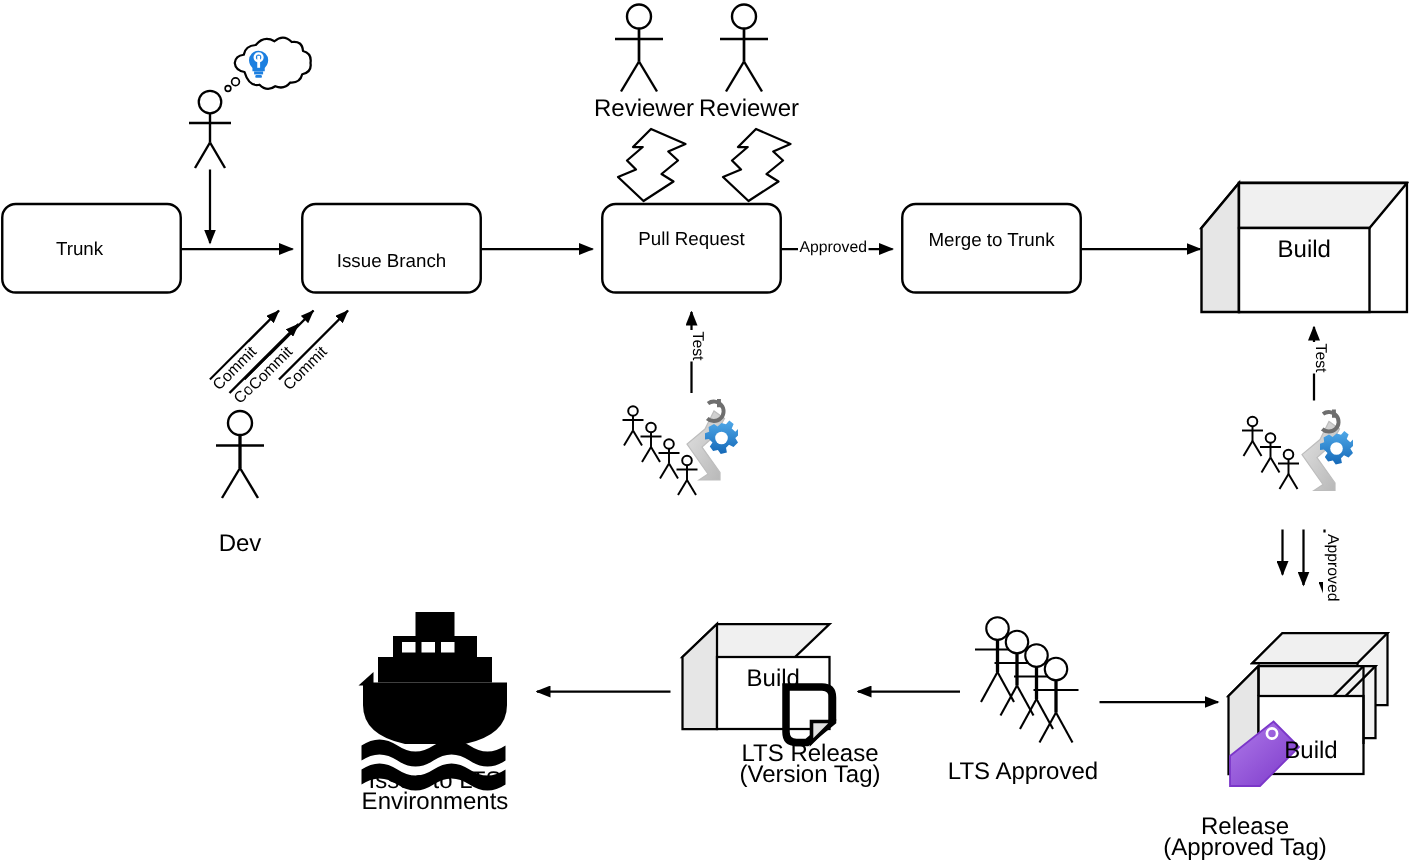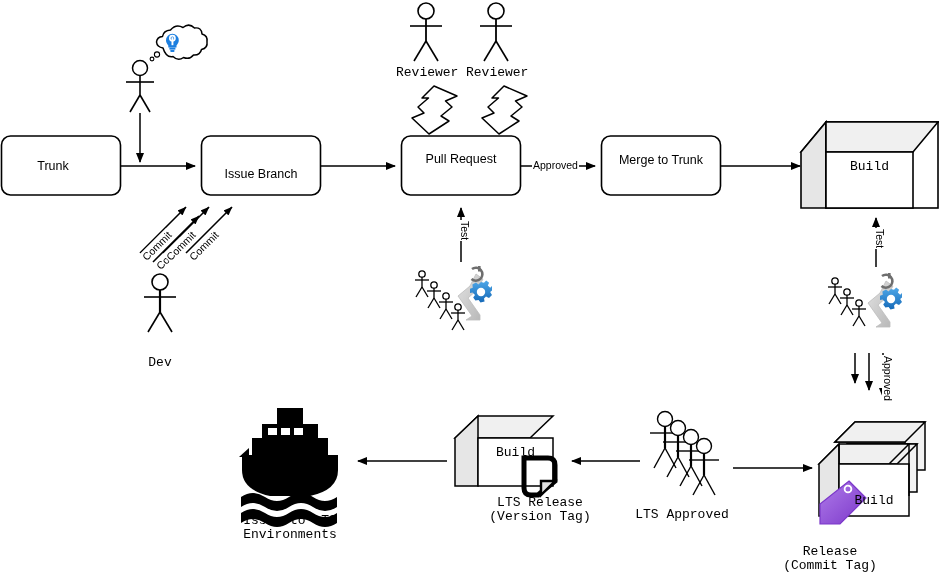--- a/index.html
+++ b/index.html
@@ -1,20 +1,20 @@
 <!DOCTYPE html>
 <html><head>
 <meta charset="utf-8">
 <style>
   html,body{margin:0;padding:0;background:#ffffff;}
   body{width:939px;height:577px;position:relative;overflow:hidden;
        font-family:"Liberation Sans", sans-serif;color:#000;}
   #canvas{position:absolute;inset:0;width:939px;height:577px;}
-  .lbl{position:absolute;font-size:13px;line-height:14px;color:#000;
-       text-align:center;white-space:pre;font-family:Liberation Mono, monospace;}
+  .lbl{position:absolute;font-size:16px;line-height:14px;color:#000;
+       text-align:center;white-space:pre;}
   .node-box{position:absolute;background:#fff;border:1.6px solid #000;
        border-radius:9px;display:flex;align-items:center;justify-content:center;
        font-size:12.5px;color:#000;box-sizing:border-box;}
   .edge-lbl{position:absolute;font-size:10.5px;background:#fff;padding:0 1px;
        white-space:nowrap;}
   .rot90{transform:rotate(90deg);transform-origin:left top;}
   .rotn45{transform:rotate(-45deg);transform-origin:left top;}
   svg{overflow:visible;}
 </style>
 </head>
@@ -312,21 +312,21 @@
 <div class="lbl" style="left:826px;top:160px;width:87px;">Build</div>
 <div class="lbl" style="left:839px;top:494px;width:70px;">Build</div>
 <div class="lbl" style="left:478px;top:446px;width:75px;">Build</div>
 
 <div class="lbl" style="left:396px;top:66px;width:60px;">Reviewer</div>
 <div class="lbl" style="left:466px;top:66px;width:60px;">Reviewer</div>
 <div class="lbl" style="left:130px;top:356px;width:60px;">Dev</div>
 <div class="lbl" style="left:620px;top:508px;width:124px;">LTS Approved</div>
 
 <div class="lbl" style="left:770px;top:545px;width:120px;">Release
-(Commit Tag)</div>
+(Approved Tag)</div>
 <div class="lbl" style="left:480px;top:496px;width:120px;">LTS Release
 (Version Tag)</div>
 <div class="lbl" style="left:230px;top:514px;width:120px;">Issue to LTS
 Environments</div>
 
 <div class="edge-lbl" style="left:532px;top:159px;">Approved</div>
 
 <div class="edge-lbl rot90" style="left:471px;top:220px;">Test</div>
 <div class="edge-lbl rot90" style="left:886px;top:228px;">Test</div>
 <div class="edge-lbl rot90" style="left:894px;top:355px;">Approved</div>

